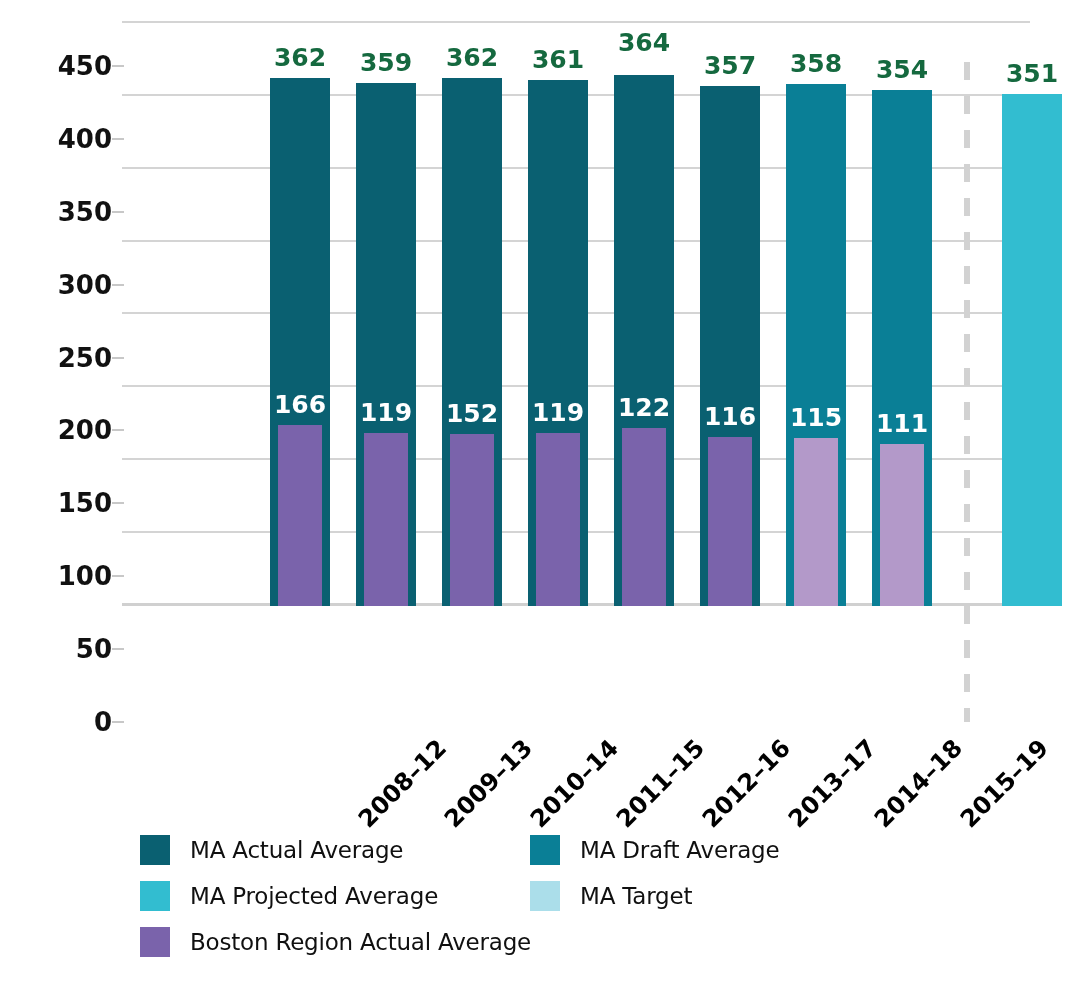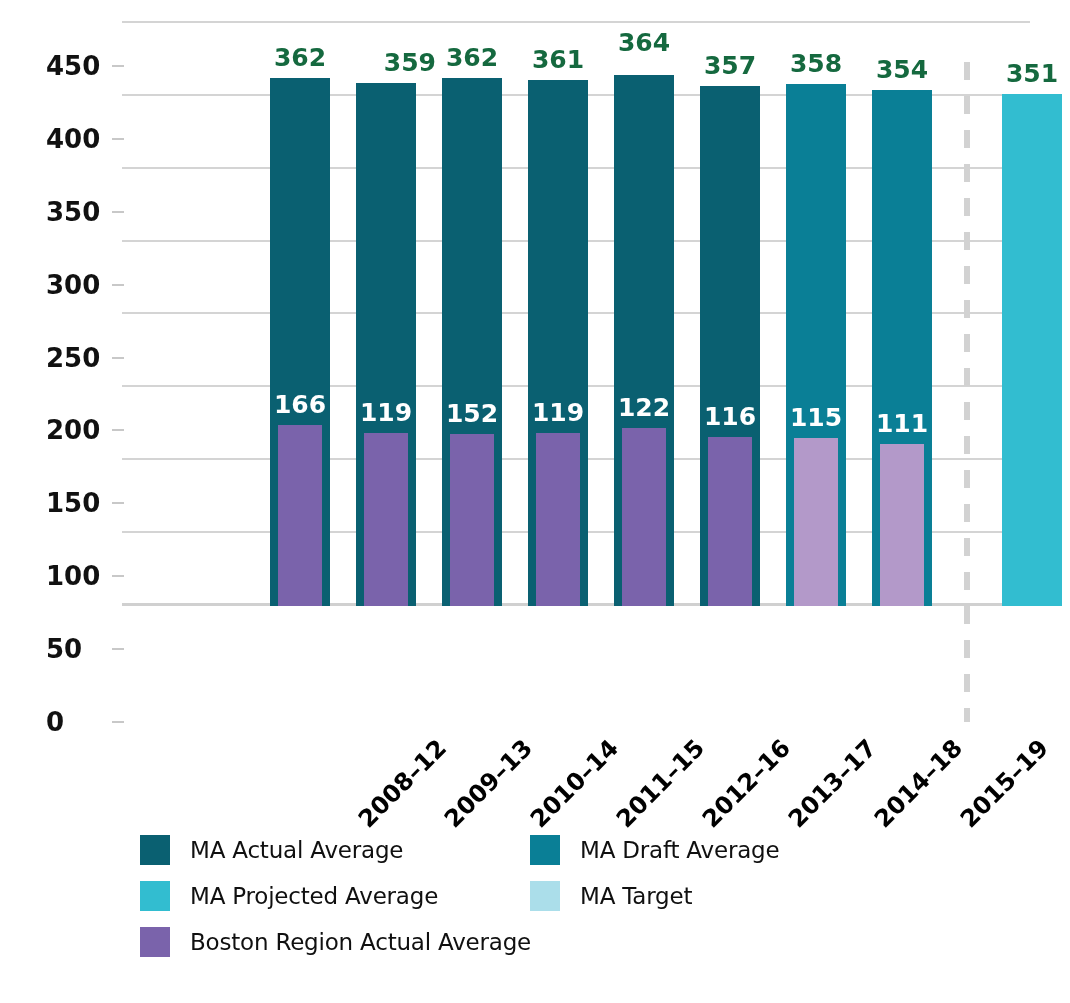--- a/index.html
+++ b/index.html
@@ -46,21 +46,21 @@
   .ytickwrap {
     position: absolute;
     left: 0; top: 0;
     width: 1070px; height: 1003px;
     pointer-events: none;
   }
   .ytick2 {
     position: absolute;
     left: 46px;
     width: 66px;
-    text-align: left;
+    text-align: right;
     font-family: "DejaVu Sans", sans-serif;
     font-size: 26px;
     font-weight: bold;
     color: #111111;
     transform: translateY(-50%);
     white-space: nowrap;
   }
   .ytickdash {
     position: absolute;
     left: 112px;
@@ -188,21 +188,21 @@
       <div class="gridline" style="bottom: 364.444px;"></div>
       <div class="gridline" style="bottom: 437.333px;"></div>
       <div class="gridline" style="bottom: 510.222px;"></div>
       <div class="gridline" style="bottom: 583.111px;"></div>
       <div class="gridline" style="bottom: 656px;"></div>
       <div class="bar bar-outer" style="left: 148px; width: 60px; height: 527.716px; background: rgb(10, 96, 113);"></div>
       <div class="val-label val-outer" style="left: 128px; width: 100px; bottom: 533.716px;">362</div>
       <div class="bar bar-inner" style="left: 156px; width: 44px; height: 180.764px; background: rgb(122, 99, 171);"></div>
       <div class="val-label val-inner" style="left: 128px; width: 100px; bottom: 186.764px;">166</div>
       <div class="bar bar-outer" style="left: 234px; width: 60px; height: 523.342px; background: rgb(10, 96, 113);"></div>
-      <div class="val-label val-outer" style="left: 214px; width: 100px; bottom: 529.342px; text-align: right;">359</div>
+      <div class="val-label val-outer" style="left: 214px; width: 100px; bottom: 529.342px;">359</div>
       <div class="bar bar-inner" style="left: 242px; width: 44px; height: 173.476px; background: rgb(122, 99, 171);"></div>
       <div class="val-label val-inner" style="left: 214px; width: 100px; bottom: 179.476px;">119</div>
       <div class="bar bar-outer" style="left: 320px; width: 60px; height: 527.716px; background: rgb(10, 96, 113);"></div>
       <div class="val-label val-outer" style="left: 300px; width: 100px; bottom: 533.716px;">362</div>
       <div class="bar bar-inner" style="left: 328px; width: 44px; height: 172.018px; background: rgb(122, 99, 171);"></div>
       <div class="val-label val-inner" style="left: 300px; width: 100px; bottom: 178.018px;">152</div>
       <div class="bar bar-outer" style="left: 406px; width: 60px; height: 526.258px; background: rgb(10, 96, 113);"></div>
       <div class="val-label val-outer" style="left: 386px; width: 100px; bottom: 532.258px;">361</div>
       <div class="bar bar-inner" style="left: 414px; width: 44px; height: 173.476px; background: rgb(122, 99, 171);"></div>
       <div class="val-label val-inner" style="left: 386px; width: 100px; bottom: 179.476px;">119</div>

